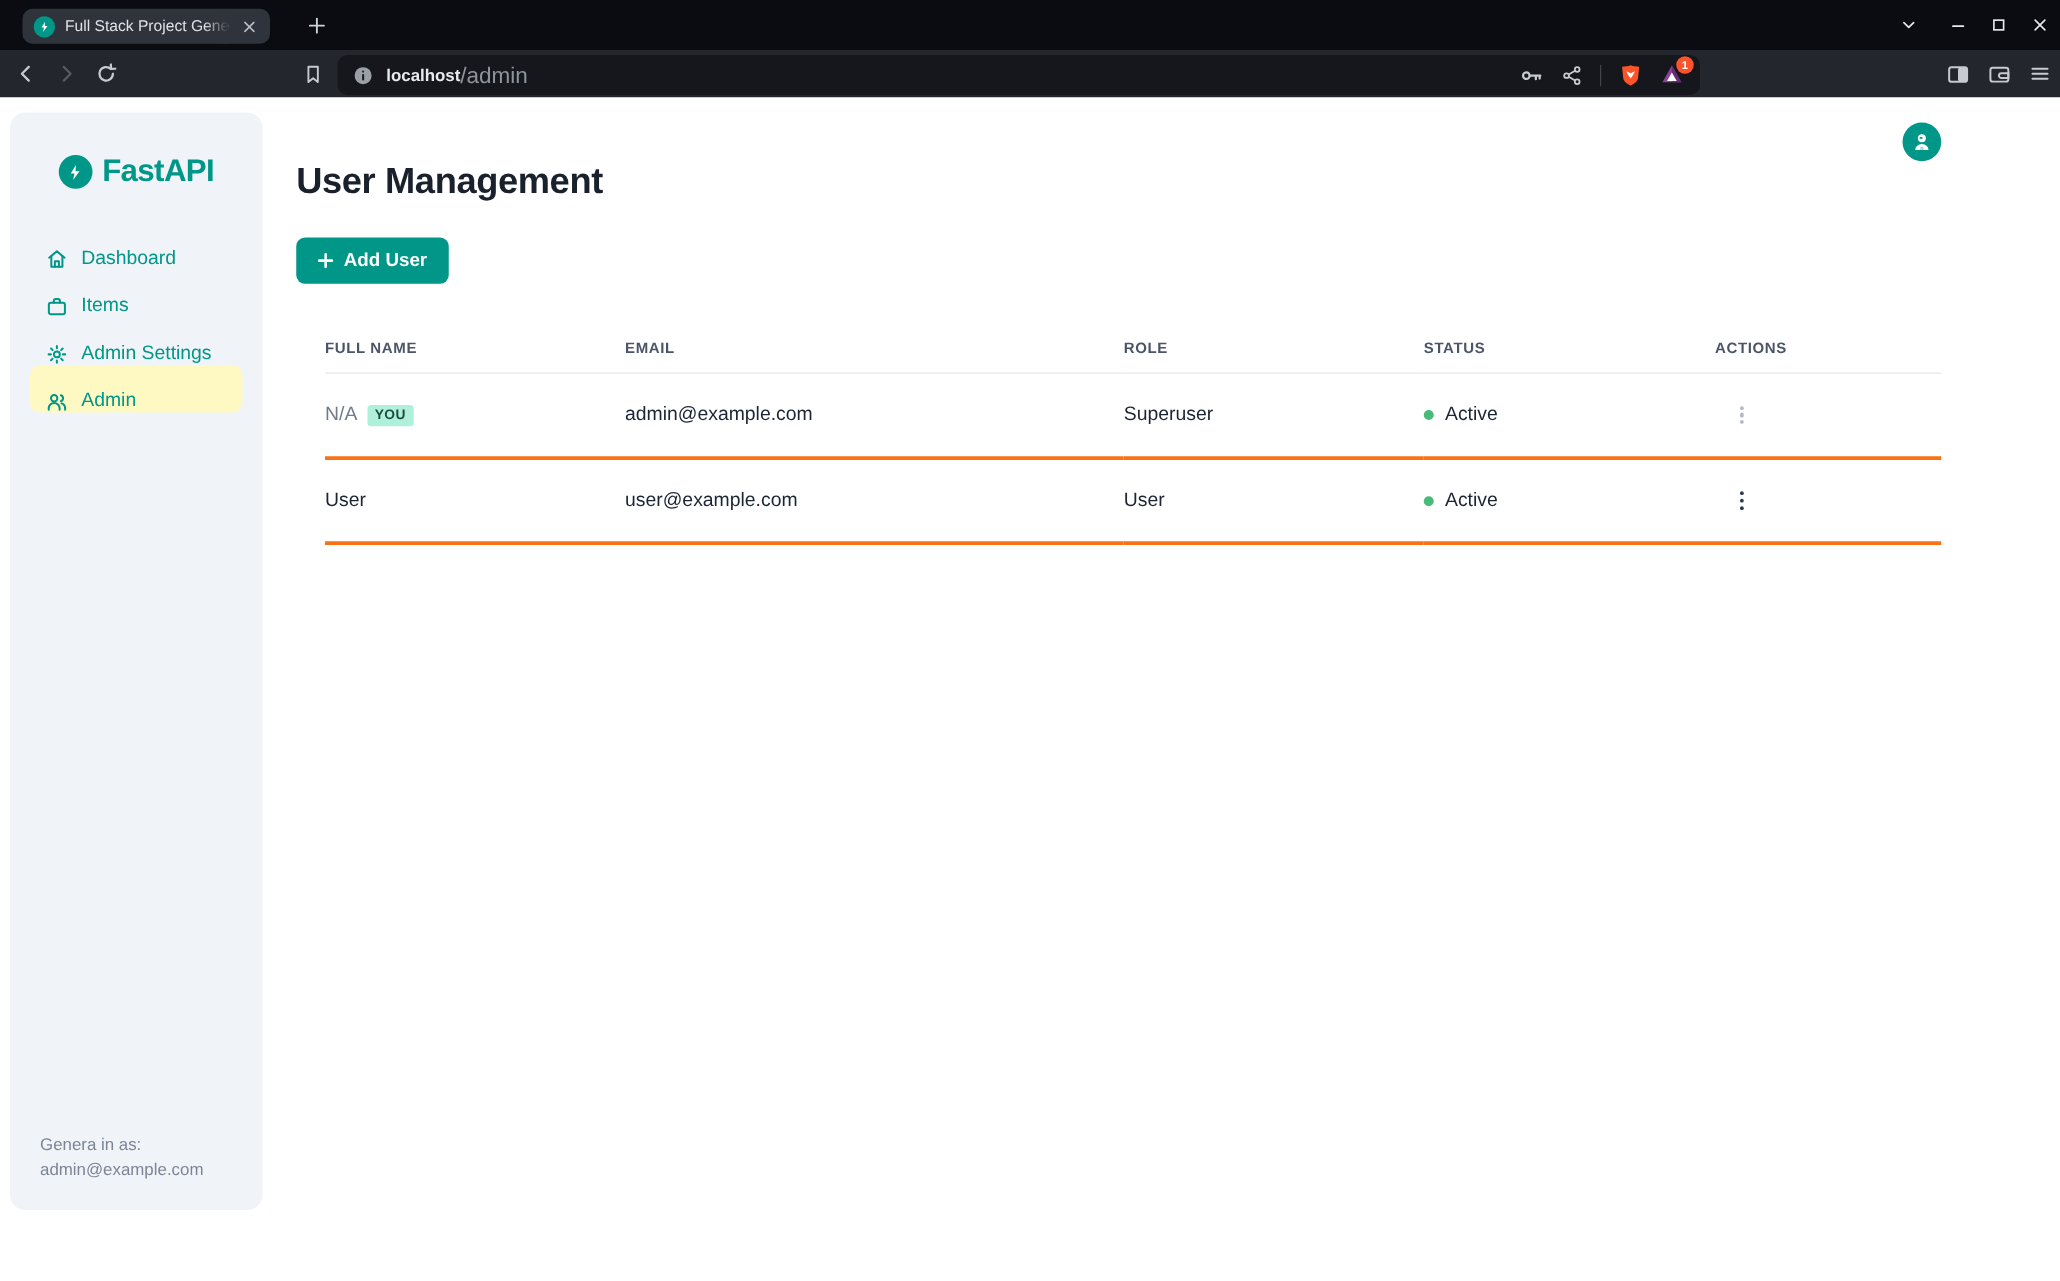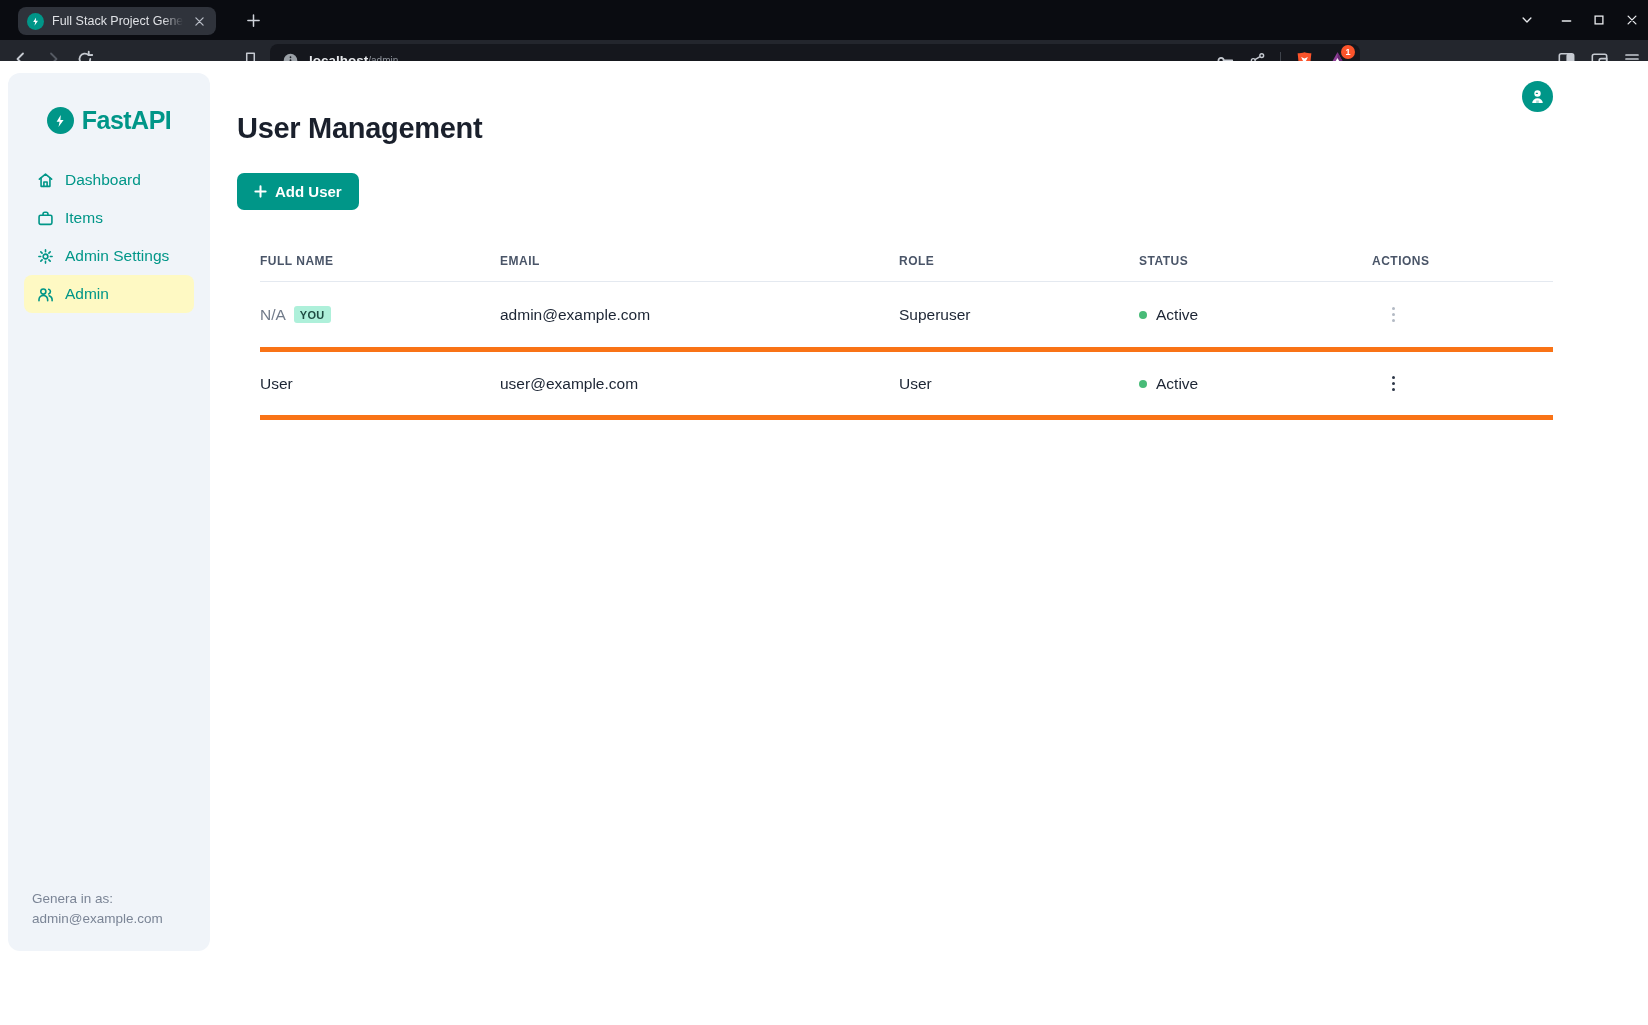--- a/index.html
+++ b/index.html
@@ -16,48 +16,48 @@
   .newtab { position:absolute; left:243px; top:10px; width:20px; height:20px; display:flex; align-items:center; justify-content:center; cursor:pointer; }
   .win-controls { position:absolute; right:6px; top:0; height:40px; display:flex; align-items:center; }
   .win-btn { width:20px; height:20px; margin-left:13px; display:flex; align-items:center; justify-content:center; cursor:pointer; color:#e8eaed; }
   .win-btn.tabsearch { margin-right:6px; }
 
   .toolbar { position:relative; height:38px; background:#23262d; }
   .tb-ic { position:absolute; top:50%; transform:translateY(-50%); color:#c6cad1; display:flex; align-items:center; justify-content:center; width:22px; height:22px; cursor:pointer; }
   .tb-ic.dim { color:#555a63; }
   .urlbar { position:absolute; left:270px; top:4px; width:1090px; height:30px; background:#15171d; border-radius:8px; display:flex; align-items:center; padding:16px 12px; cursor:text; }
   .url-host { margin-left:10px; color:#e8eaed; font-size:13.5px; font-weight:700; }
-  .url-path { color:#8f949c; font-size:10px; }
+  .url-path { color:#8f949c; font-size:18px; }
   .url-right { margin-left:auto; display:flex; align-items:center; gap:14px; }
   .url-divider { width:1px; height:17px; background:#3f444c; }
   .rewards-wrap { position:relative; width:20px; height:20px; }
   .rewards-badge { position:absolute; top:-5px; right:-7px; min-width:14px; height:14px; border-radius:7px; background:#fb542b; color:#fff; font-size:9px; font-weight:700; display:flex; align-items:center; justify-content:center; padding:0 3px; }
 
   
-  .page { position:absolute; top:61px; left:0; width:1648px; height:947px; background:#fff; }
+  .page { position:absolute; top:78px; left:0; width:1648px; height:947px; background:#fff; }
 
   .sidebar { position:absolute; left:8px; top:12px; width:202px; height:878px; background:#f0f4f9; border-radius:12px; }
   .logo { margin-top:33px; display:flex; align-items:center; justify-content:center; gap:8px; }
   .logo-circle { width:27px; height:27px; border-radius:50%; background:var(--accent); display:flex; align-items:center; justify-content:center; }
   .logo-text { color:var(--accent); font-size:25px; font-weight:700; letter-spacing:-0.5px; }
   .nav { margin-top:26px; padding:0 16px; display:flex; flex-direction:column; }
-  .nav-item { height:38px; border-radius:8px; display:flex; align-items:center; gap:11px; padding:0 13px; color:var(--accent); font-size:15.5px; cursor:pointer; }
+  .nav-item { height:38px; border-radius:8px; display:flex; align-items:flex-end; gap:11px; padding:0 13px; color:var(--accent); font-size:15.5px; cursor:pointer; }
   .nav-item.active { background:#fef9c3; }
   .sidebar-footer { position:absolute; left:24px; bottom:22px; color:#7b8596; font-size:13.5px; line-height:20px; }
 
   .avatar-btn { position:absolute; top:20px; right:95px; width:31px; height:31px; border-radius:50%; background:var(--accent); border:none; display:flex; align-items:center; justify-content:center; cursor:pointer; }
 
   .main { position:absolute; left:237px; top:0; width:1330px; }
   .page-title { margin-top:49px; font-size:29px; line-height:36px; font-weight:800; color:#1a202c; letter-spacing:-0.3px; }
   .add-user { margin-top:27px; height:37px; background:var(--accent); color:#fff; border:none; border-radius:7px; font-size:15px; font-weight:700; display:inline-flex; align-items:center; gap:8px; padding:0 17px; cursor:pointer; }
 
   .table-wrap { margin-top:28px; width:1316px; padding-left:23px; }
   table { width:1293px; border-collapse:collapse; table-layout:fixed; }
   th { text-align:left; font-size:12px; font-weight:700; color:#4a5568; letter-spacing:0.5px; padding:16px 0 13px; border-bottom:1px solid #e4e9f0; }
-  td { height:68px; border-bottom:5px solid #f97316; font-size:15.5px; color:#1c2534; vertical-align:middle; }
+  td { height:68px; border-bottom:3px solid #f97316; font-size:15.5px; color:#1c2534; vertical-align:middle; }
   .muted { color:#717b8a; }
   .you-badge { display:inline-block; margin-left:8px; background:var(--badge-bg); color:var(--badge-text); font-size:11px; font-weight:700; padding:2.5px 6px; border-radius:3px; letter-spacing:0.3px; vertical-align:1px; }
   .status-cell { display:flex; align-items:center; gap:9px; }
   .dot { width:8px; height:8px; border-radius:50%; }
   .dot-active { background:var(--status-active); }
   .dot-inactive { background:var(--status-inactive); }
   .kebab { background:none; border:none; margin-left:12px; padding:6px 8px; display:flex; flex-direction:column; gap:2.6px; cursor:pointer; }
   .kebab i { width:3.2px; height:3.2px; border-radius:50%; background:#2d3748; }
   .kebab.disabled i { background:#b3bac4; }
   .kebab.disabled { cursor:default; }

